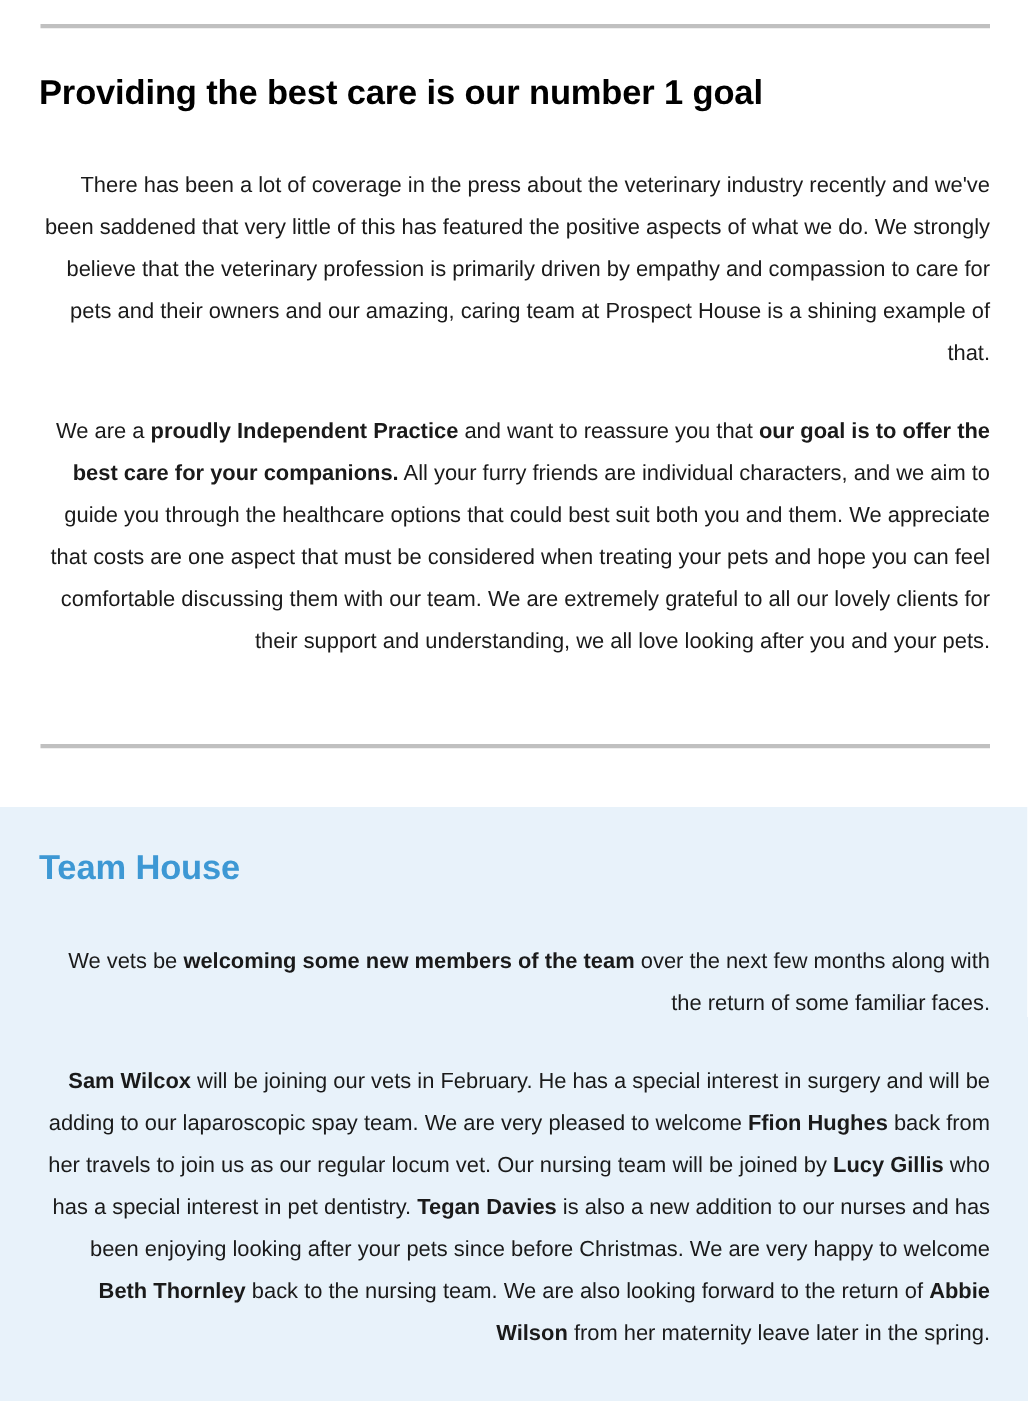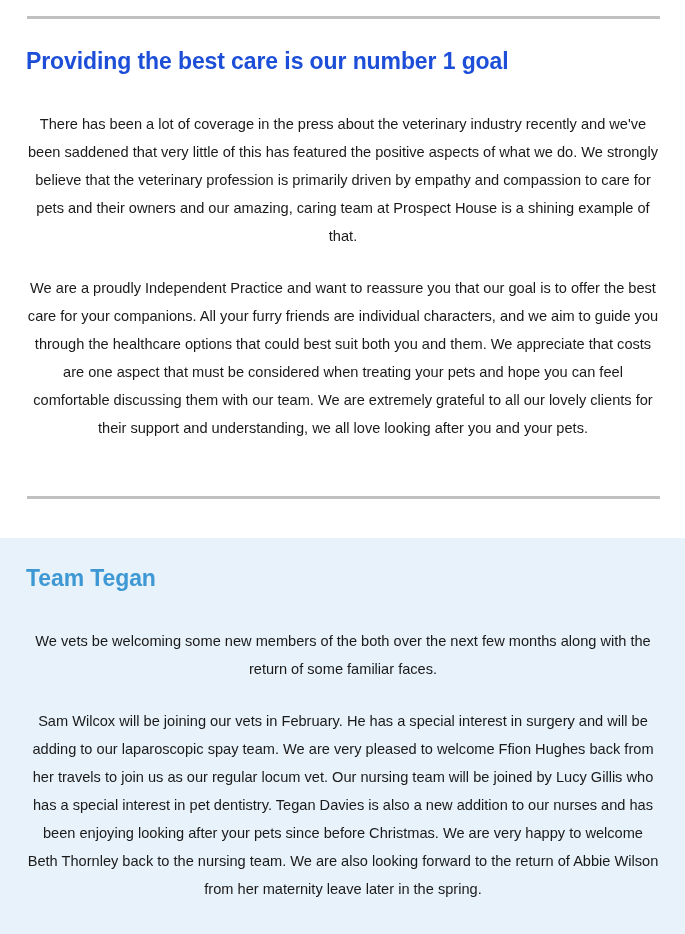--- a/index.html
+++ b/index.html
@@ -50,43 +50,43 @@
 
   .spacer-top-blue { height: 39px; background: #ffffff; }
   .spacer-bot-blue { height: 32px; background: #ffffff; }
   .spacer-after-p  { height: 30px; }
 
   
   h1.heading {
     font-size: 23px;
     line-height: 1.25;
     font-weight: bold;
-    color: #1d4ed8;
+    color: #000000;
     margin: 0 0 34px 0;
     letter-spacing: -0.1px;
   }
   h2.heading {
     font-size: 23px;
     line-height: 1.25;
     font-weight: bold;
     color: #3d98d4;
     margin: 0 0 34px 0;
     letter-spacing: -0.1px;
   }
 
   
   p.body-text {
     font-size: 14.6px;
     line-height: 28px;
     margin: 0 0 24px 0;
     color: #1a1a1a;
-    text-align: center;
+    text-align: right;
   }
   p.body-text:last-child { margin-bottom: 12px; }
-  p.body-text b { font-weight: normal; }
+  p.body-text b { font-weight: bold; }
 </style>
 </head>
 <body>
 
 <div class="newsletter">
 
   <div class="rule-wrap rule-top">
     <div class="rule"></div>
   </div>
 
@@ -100,22 +100,22 @@
     <div class="spacer-after-p"></div>
   </div>
 
   <div class="rule-wrap rule-mid">
     <div class="rule"></div>
   </div>
 
   <div class="spacer-top-blue"></div>
 
   <div class="section section-blue">
-    <h2 class="heading">Team Tegan</h2>
+    <h2 class="heading">Team House</h2>
 
-    <p class="body-text"><span>We vets be </span><b>welcoming some new members of the both</b><span> over the next few months along with the return of some familiar faces.</span></p>
+    <p class="body-text"><span>We vets be </span><b>welcoming some new members of the team</b><span> over the next few months along with the return of some familiar faces.</span></p>
 
     <p class="body-text"><b>Sam Wilcox</b><span> will be joining our vets in February. He has a special interest in surgery and will be adding to our laparoscopic spay team. We are very pleased to welcome </span><b>Ffion Hughes</b><span> back from her travels to join us as our regular locum vet. Our nursing team will be joined by </span><b>Lucy Gillis</b><span> who has a special interest in pet dentistry. </span><b>Tegan Davies</b><span> is also a new addition to our nurses and has been enjoying looking after your pets since before Christmas. We are very happy to welcome </span><b>Beth Thornley</b><span> back to the nursing team. We are also looking forward to the return of </span><b>Abbie Wilson</b><span> from her maternity leave later in the spring.</span></p>
   </div>
 
   <div class="spacer-bot-blue"></div>
 
 </div>
 
 </body></html>

